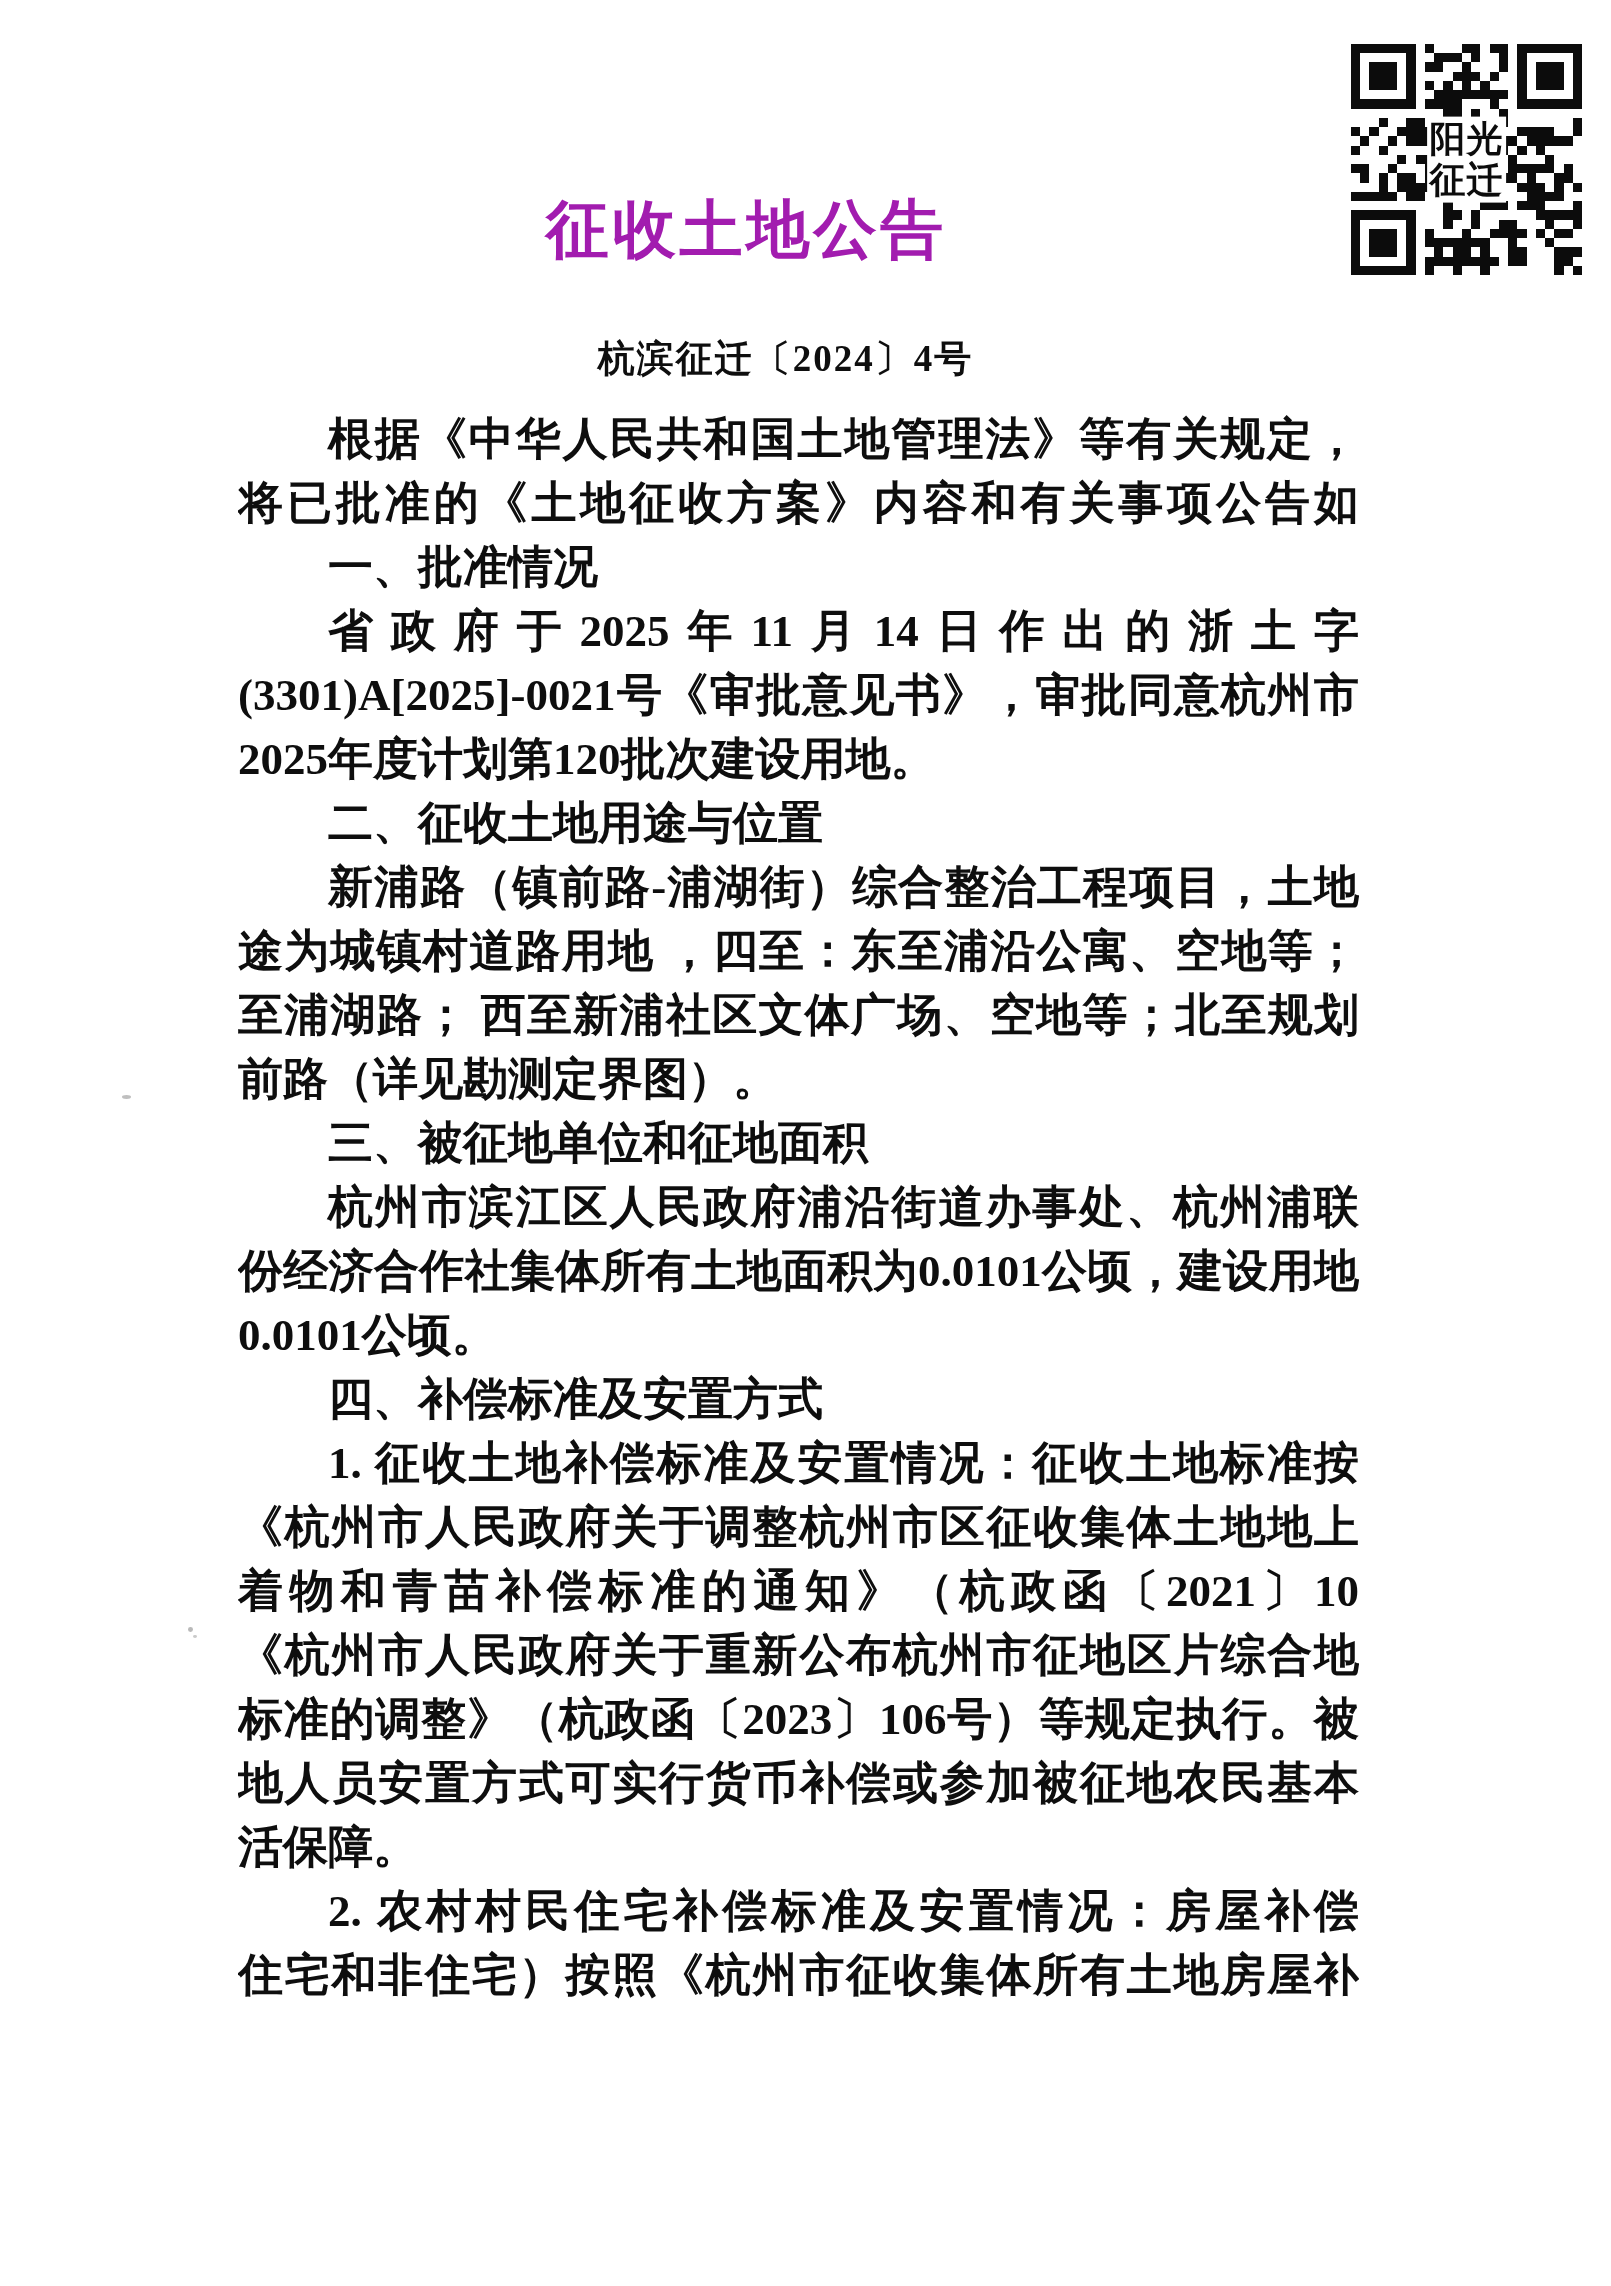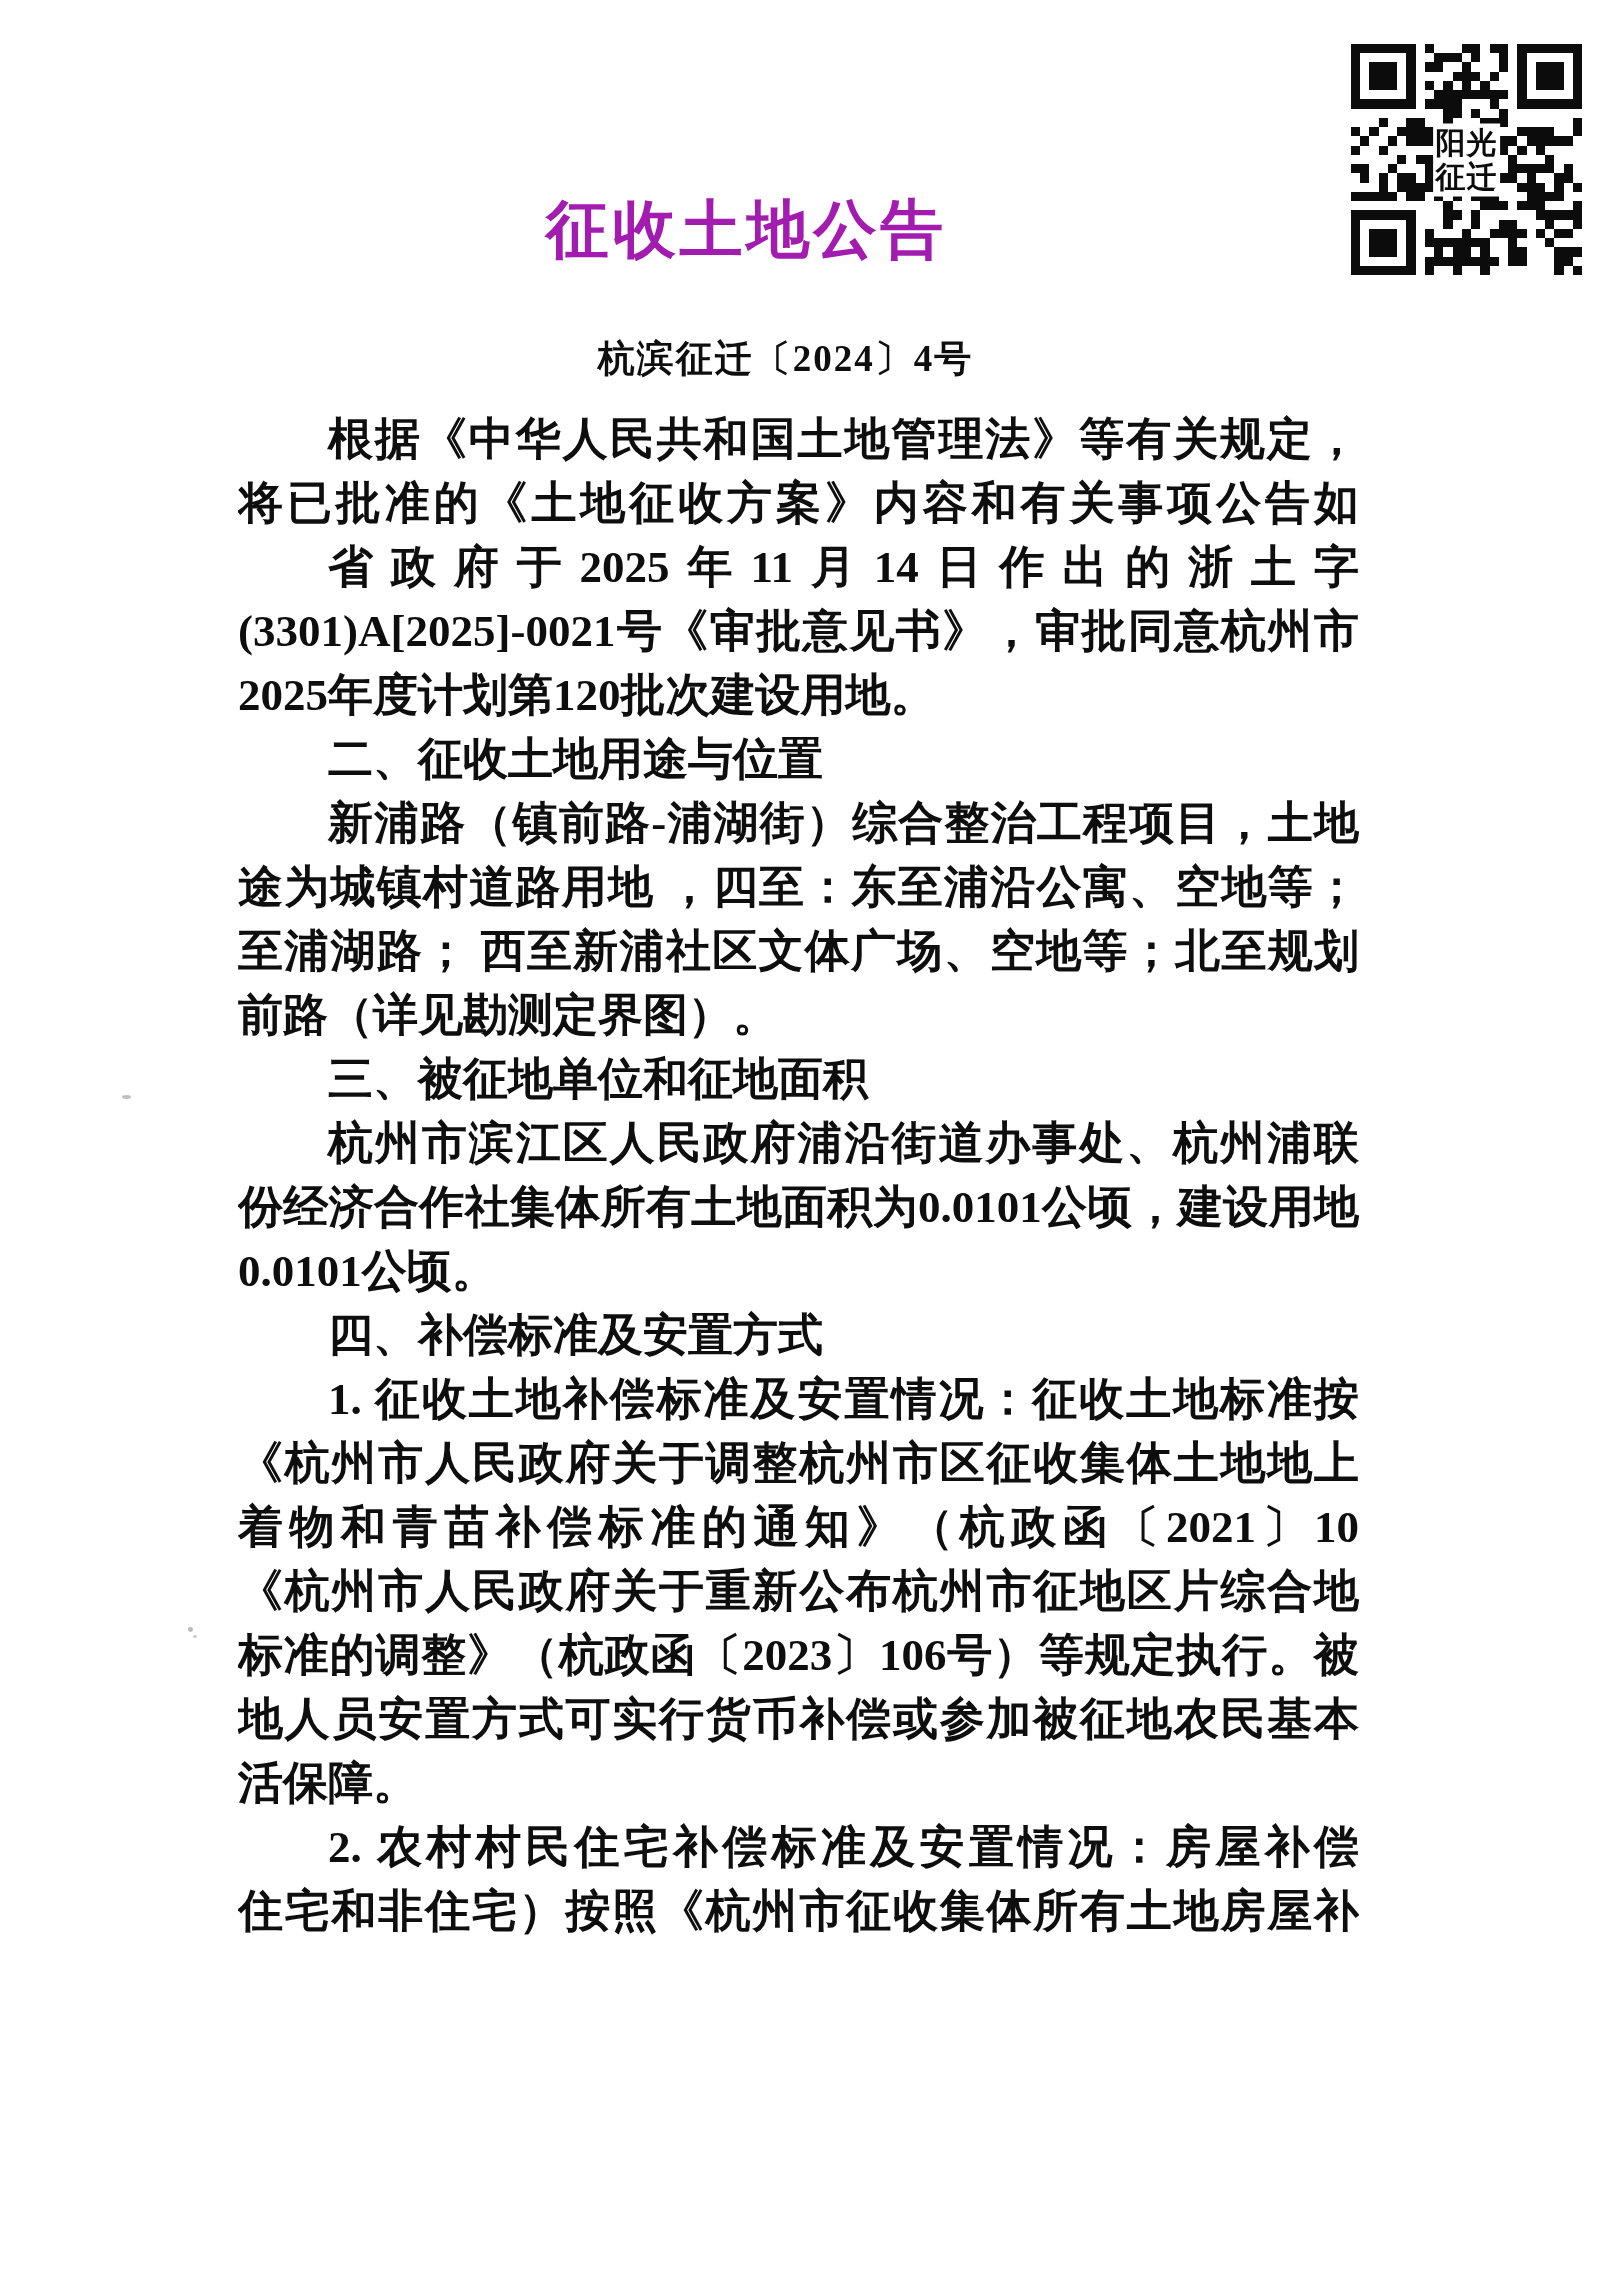--- a/index.html
+++ b/index.html
@@ -26,21 +26,21 @@
   }
   .qr svg { display: block; width: 231px; height: 231px; }
   .qr-label {
     position: absolute;
     left: 50%;
     top: 50%;
     transform: translate(-50%, -50%);
     background: #ffffff;
     padding: 2px 2.9px;
     text-align: center;
-    font-size: 30px;
+    font-size: 36px;
     line-height: 1.15;
     font-weight: 700;
     color: #0c0c0c;
     letter-spacing: 1px;
     white-space: nowrap;
   }
   .qr-label span { display: block; }
   
   .doc-title {
     position: absolute;
@@ -341,20 +341,21 @@
     </div>
   </div>
 
   <h1 class="doc-title">征收土地公告</h1>
 
   <div class="doc-number">杭滨征迁〔2024〕4号</div>
 
   <div class="doc-body">
       <div class="line indent spread">根据《中华人民共和国土地管理法》等有关规定，现</div>
       <div class="line spread">将已批准的《土地征收方案》内容和有关事项公告如下：</div>
+      <div class="line indent">一、批准情况</div>
       <div class="line indent spread">省政府于2025年11月14日作出的浙土字</div>
       <div class="line spread">(3301)A[2025]-0021号《审批意见书》，审批同意杭州市</div>
       <div class="line">2025年度计划第120批次建设用地。</div>
       <div class="line indent">二、征收土地用途与位置</div>
       <div class="line indent spread">新浦路（镇前路-浦湖街）综合整治工程项目，土地用</div>
       <div class="line spread">途为城镇村道路用地 ，四至：东至浦沿公寓、空地等；南</div>
       <div class="line spread">至浦湖路； 西至新浦社区文体广场、空地等；北至规划镇</div>
       <div class="line">前路（详见勘测定界图）。</div>
       <div class="line indent">三、被征地单位和征地面积</div>
       <div class="line indent spread">杭州市滨江区人民政府浦沿街道办事处、杭州浦联股</div>

